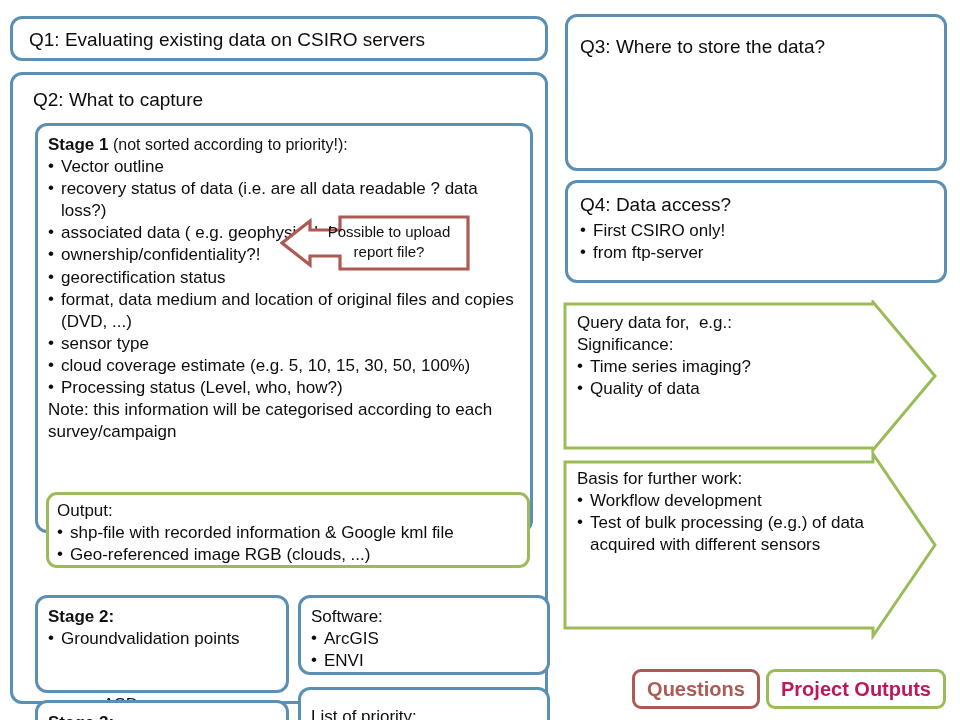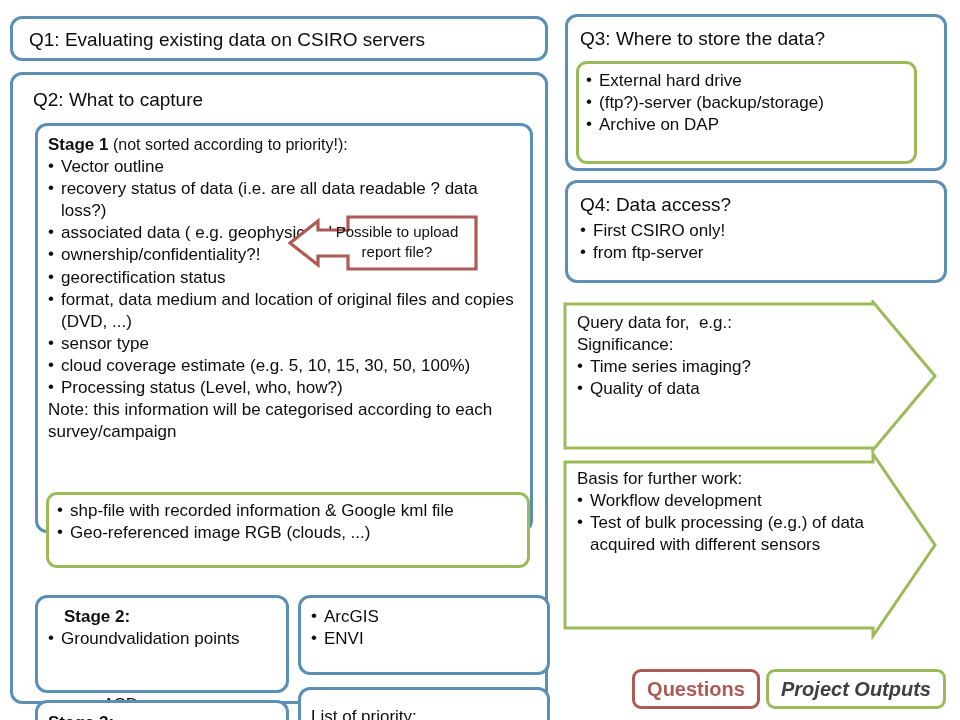--- a/index.html
+++ b/index.html
@@ -88,34 +88,34 @@
   #stage1 .s1title { font-size: 17px; line-height: 1.30; }
   #stage1 .s1title b { font-weight: bold; }
   #stage1 .s1title .light { font-size: 16px; }
 
   #output { left: 8px; top: 366px; width: 484px; height: 76px; border-radius: 11px; }
   #output .body { position: absolute; left: 8px; top: 5px; right: 6px; }
   #output .olabel { font-size: 17px; line-height: 1.30; }
 
   #stage2 { left: 22px; top: 520px; width: 254px; height: 98px; }
   #stage2 .body { position: absolute; left: 10px; top: 8px; right: 6px; }
-  #stage2 .slabel { font-weight: bold; font-size: 17px; line-height: 1.30; margin-left: 16px; }
+  #stage2 .slabel { font-weight: bold; font-size: 17px; line-height: 1.30; }
 
   #stage3 { left: 22px; top: 625px; width: 254px; height: 64px; }
   #stage3 .body { position: absolute; left: 10px; top: 9px; right: 6px; }
   #stage3 .slabel { font-weight: bold; font-size: 17px; line-height: 1.30; }
 
   #software { left: 285px; top: 520px; width: 252px; height: 80px; }
   #software .body { position: absolute; left: 10px; top: 8px; right: 6px; }
 
   #priority { left: 285px; top: 612px; width: 252px; height: 78px; }
   #priority .body { position: absolute; left: 10px; top: 16px; right: 6px; }
 
   #q3 { left: 565px; top: 14px; width: 382px; height: 157px; }
-  #q3 > .hdr { position: absolute; left: 12px; top: 10px; }
+  #q3 > .hdr { position: absolute; left: 12px; top: 18px; }
   #q3inner { left: 8px; top: 44px; width: 341px; height: 103px; border-radius: 11px; }
   #q3inner .body { position: absolute; left: 7px; top: 6px; right: 5px; }
 
   #q4 { left: 565px; top: 180px; width: 382px; height: 103px; }
   #q4 > .hdr { position: absolute; left: 12px; top: 10px; }
   #q4 .body { position: absolute; left: 12px; top: 37px; right: 8px; }
 
   
   .arrowwrap {
     position: absolute;
@@ -141,26 +141,26 @@
   #legendP { left: 766px; top: 669px; width: 180px; height: 40px; border-radius: 9px; }
   .legtext {
     position: absolute;
     left: 0; right: 0; top: 50%;
     transform: translateY(-50%);
     text-align: center;
     font-size: 20px;
     font-weight: bold;
   }
   #legendQ .legtext { color: #AE5A54; }
-  #legendP .legtext { color: #404040; font-style: italic; }
+  #legendP .legtext { color: #be185d; }
 
   
   #callout {
     position: absolute;
-    left: 288px;
+    left: 280px;
     top: 215px;
     width: 190px;
     height: 56px;
   }
   #callout svg { position: absolute; left: 0; top: 0; display: block; }
   #callout .ctext {
     position: absolute;
     left: 34px;
     top: 7px;
     width: 150px;
@@ -192,20 +192,21 @@
         <li>format, data medium and location of original files and copies (DVD, ...)</li>
         <li>sensor type</li>
         <li>cloud coverage estimate (e.g. 5, 10, 15, 30, 50, 100%)</li>
         <li>Processing status (Level, who, how?)</li>
         <li class="nob">Note: this information will be categorised according to each survey/campaign</li>
       </ul>
     </div>
 
     <div class="rbox green" id="output">
       <div class="body">
+        <div class="olabel">Output:</div>
         <ul class="bl">
           <li>shp-file with recorded information &amp; Google kml file</li>
           <li>Geo-referenced image RGB (clouds, ...)</li>
         </ul>
       </div>
     </div>
   </div>
 
   <div class="rbox blue" id="stage2">
     <div class="body">
@@ -220,20 +221,21 @@
 
   <div class="rbox blue" id="stage3">
     <div class="body">
       <div class="slabel">Stage 3:</div>
 
     </div>
   </div>
 
   <div class="rbox blue" id="software">
     <div class="body">
+      <div class="txt">Software:</div>
       <ul class="bl">
         <li>ArcGIS</li>
         <li>ENVI</li>
       </ul>
     </div>
   </div>
 
   <div class="rbox blue" id="priority">
     <div class="body">
       <div class="txt">List of priority:</div>
@@ -245,29 +247,20 @@
 <div id="callout">
   <svg width="190" height="56" viewBox="0 0 190 56">
     <path d="M60 2 L188 2 L188 54 L60 54 L60 41 L30 41 L30 50 L2 28 L30 6 L30 15 L60 15 Z" fill="#ffffff" stroke="#AE5A54" stroke-width="3.2" stroke-linejoin="miter"></path>
   </svg>
   <div class="ctext">Possible to upload
 report file?</div>
 </div>
 
 <div class="rbox blue" id="q3">
   <div class="hdr">Q3: Where to store the data?</div>
-  <div class="rbox green" id="q3inner">
-    <div class="body">
-      <ul class="bl">
-        <li>External hard drive</li>
-        <li>(ftp?)-server  (backup/storage)</li>
-        <li>Archive on DAP</li>
-      </ul>
-    </div>
-  </div>
 </div>
 
 <div class="rbox blue" id="q4">
   <div class="hdr">Q4: Data access?</div>
   <div class="body">
     <ul class="bl">
       <li>First CSIRO only!</li>
       <li>from ftp-server</li>
     </ul>
   </div>

